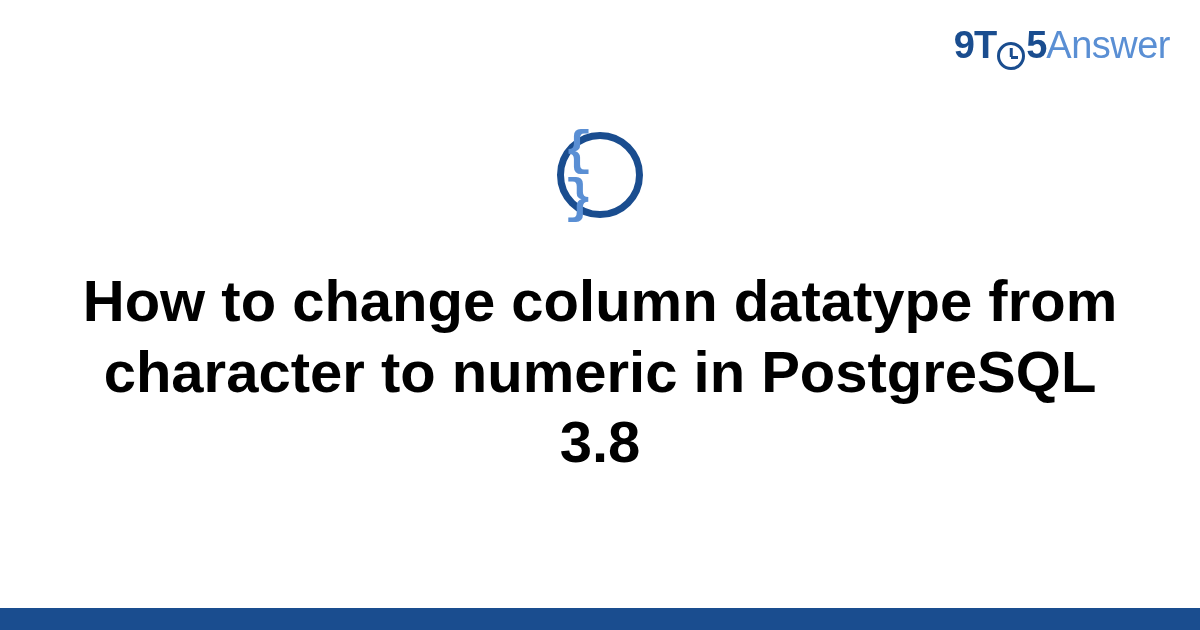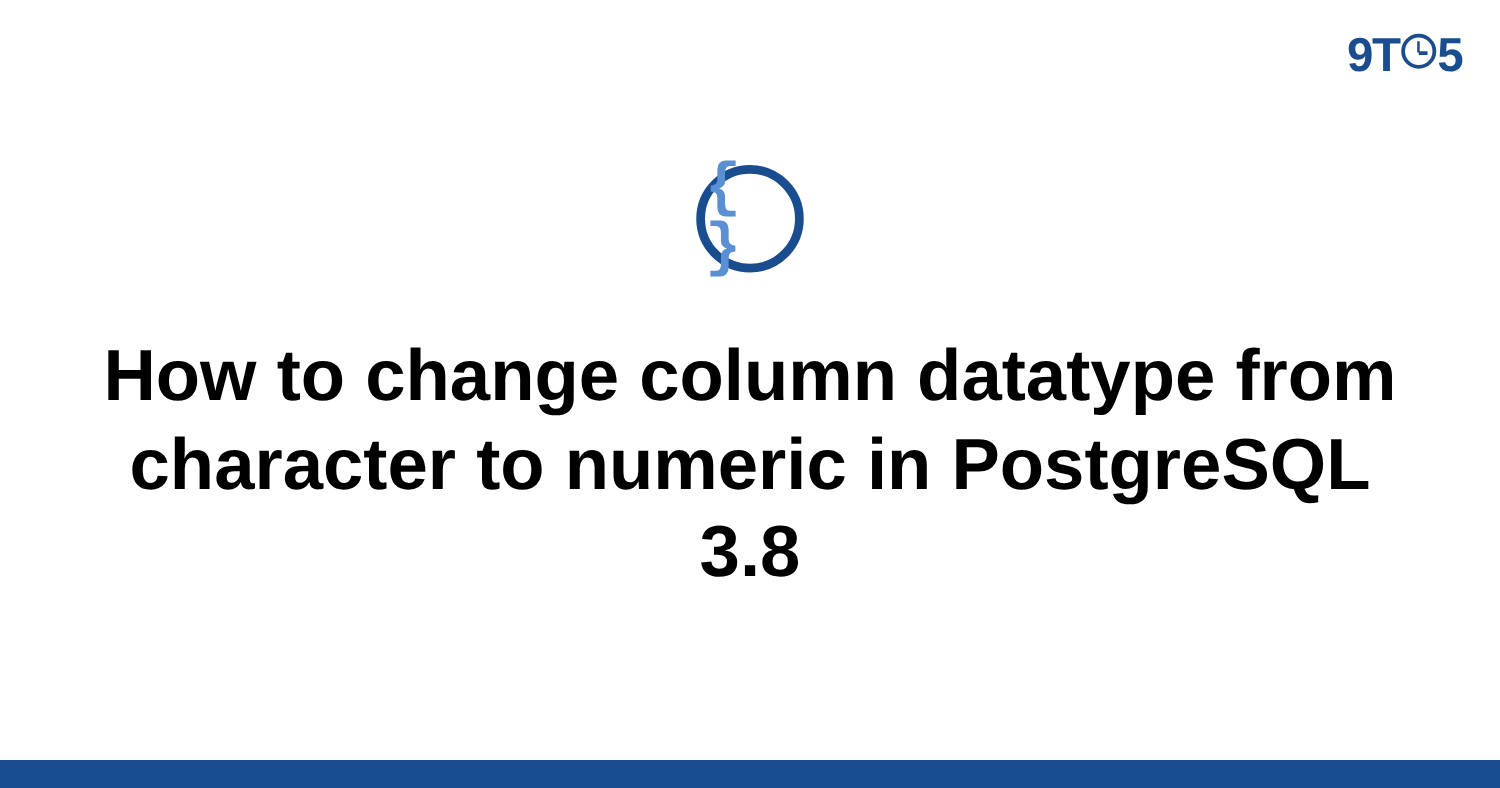--- a/index.html
+++ b/index.html
@@ -13,21 +13,21 @@
       font-family: Arial, Helvetica, sans-serif;
       background: #ffffff;
       position: relative;
       overflow: hidden;
     }
     .logo-container {
       position: absolute;
       top: 24px;
       right: 30px;
       display: flex;
-      align-items: flex-start;
+      align-items: flex-end;
       font-weight: 600;
       margin-left: 32px;
     }
     .logo-9t {
       color: #1a4d8f;
       font-size: 38px;
       font-weight: 700;
       letter-spacing: -1px;
     }
     .logo-clock {
@@ -122,20 +122,21 @@
       background: #1a4d8f;
     }
   </style>
 </head>
 <body>
 
 <div class="logo-container">
   <span class="logo-9t">9T</span>
   <span class="logo-clock"></span>
   <span class="logo-5">5</span>
+  <span class="logo-answer">Answer</span>
 </div>
 
 <div class="content">
   <div class="icon-wrapper">
     <div class="code-icon-circle">
       <span class="code-braces">{ }</span>
     </div>
   </div>
   <h1 class="title">How to change column datatype from character to numeric in PostgreSQL 3.8</h1>
 </div>

